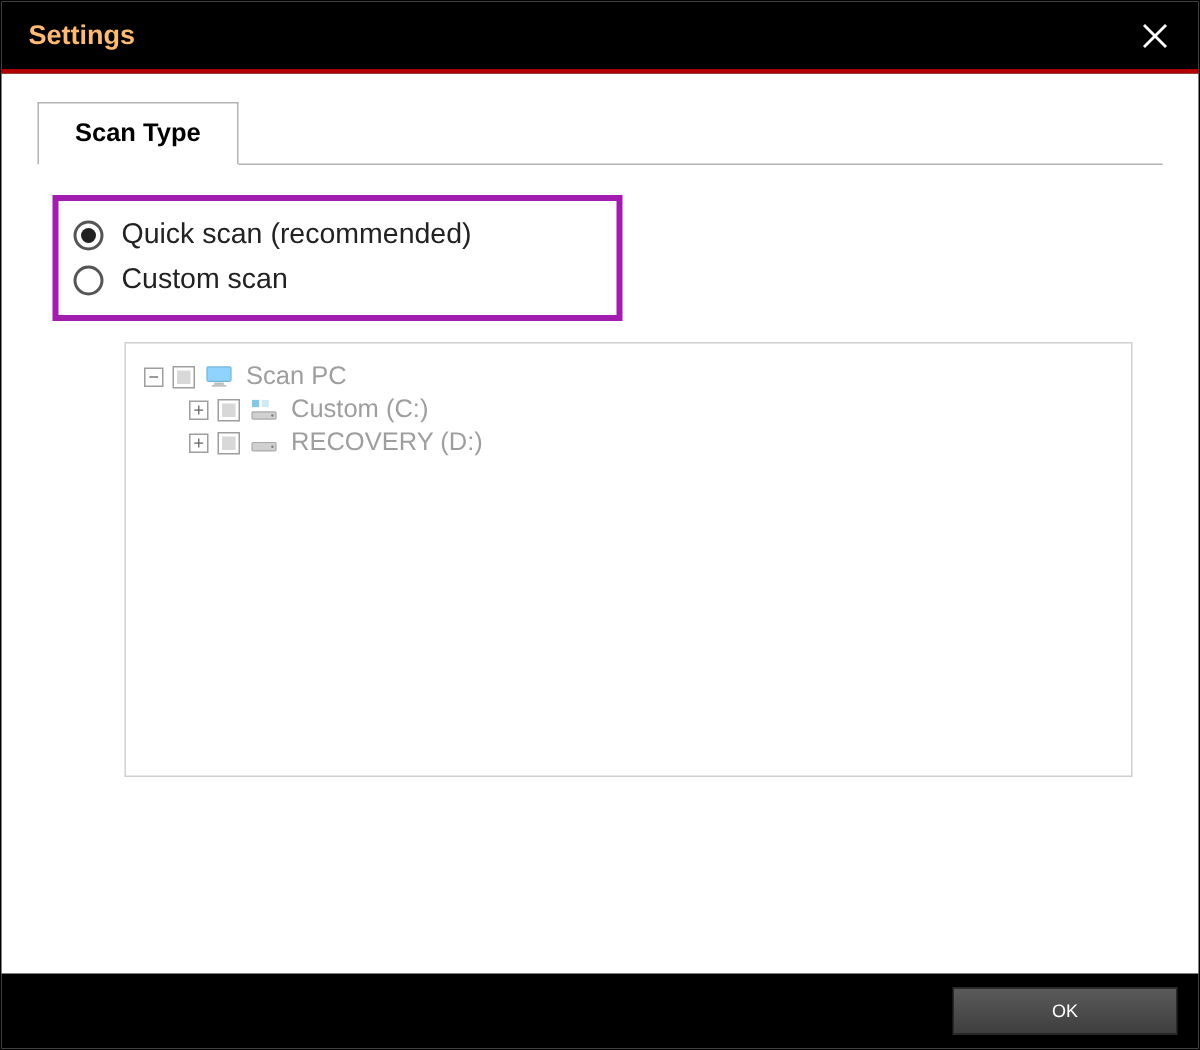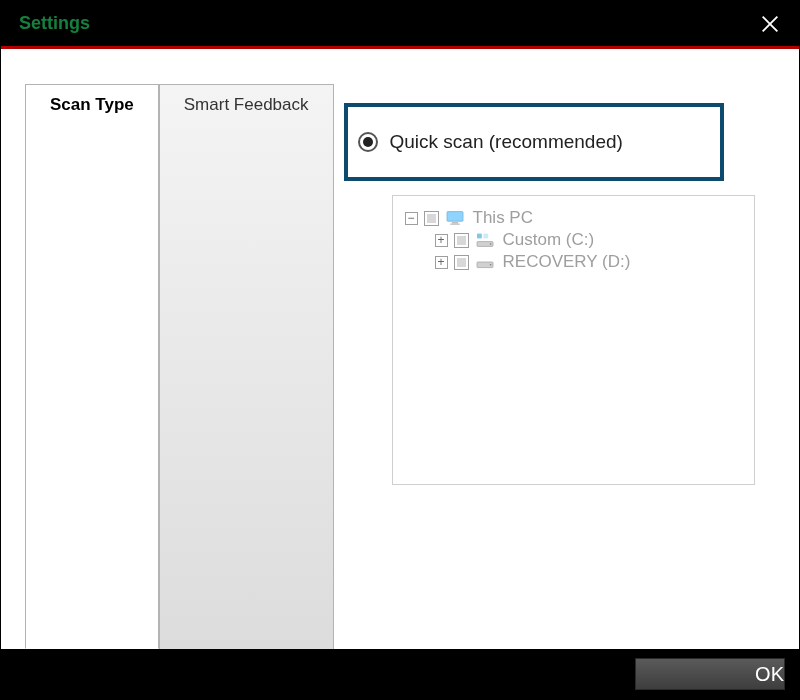--- a/index.html
+++ b/index.html
@@ -15,43 +15,43 @@
   .window {
     width: 800px;
     height: 700px;
     border: 1px solid #000;
     display: flex;
     flex-direction: column;
     background: #fff;
   }
   .titlebar {
     background: #000;
-    color: #15803d;
+    color: #fdba74;
     height: 48px;
     display: flex;
     align-items: center;
     padding: 0 18px;
     font-size: 18px;
     font-weight: bold;
     border-bottom: 3px solid #b00000;
     justify-content: space-between;
   }
   .close-icon {
     width: 22px;
     height: 22px;
     stroke: #fff;
     stroke-width: 2;
     cursor: pointer;
   }
   .content {
     flex: 1;
     padding: 18px 24px 0 24px;
     display: flex;
+    flex-direction: column;
     position: relative;
-    margin-top: 16px;
   }
   .tabs {
     display: flex;
     border-bottom: 1px solid #b3b3b3;
   }
   .tab {
     padding: 10px 24px;
     font-size: 17px;
     border: 1px solid #b3b3b3;
     border-bottom: none;
@@ -66,22 +66,22 @@
     background: #fff;
     font-weight: bold;
     border-bottom: 1px solid #fff;
     color: #000;
   }
   .tab-panel {
     flex: 1;
     padding: 20px 10px 10px 10px;
   }
   .radio-group {
-    border: 4px solid #0c4a6e;
-    padding: 16px 10px;
+    border: 4px solid #a21caf;
+    padding: 4px 10px;
     width: 380px;
     margin-bottom: 14px;
   }
   .radio-row {
     display: flex;
     align-items: center;
     margin: 8px 0;
     cursor: pointer;
   }
   .radio-outer {
@@ -170,25 +170,25 @@
     align-items: center;
     padding: 0 14px;
     gap: 10px;
   }
   .btn {
     min-width: 150px;
     height: 32px;
     background: linear-gradient(#5a5a5a, #3e3e3e);
     color: #fff;
     border: 1px solid #2a2a2a;
-    font-size: 20px;
-    cursor: pointer;
-    display: flex;
-    align-items: center;
-    justify-content: flex-end;
+    font-size: 12px;
+    cursor: pointer;
+    display: flex;
+    align-items: center;
+    justify-content: center;
   }
 </style>
 </head>
 <body>
 
 <div class="window">
 
   <div class="titlebar">
     <span>Settings</span>
     <svg class="close-icon" viewBox="0 0 24 24">
@@ -196,51 +196,52 @@
       <line x1="20" y1="4" x2="4" y2="20"></line>
     </svg>
   </div>
 
   <div class="content">
 
     <div class="tabs">
       <div class="tab active">
         <span>Scan Type</span>
       </div>
-      <div class="tab">
-        <span>Smart Feedback</span>
-      </div>
     </div>
 
     <div class="tab-panel">
 
       <div class="radio-group">
 
         <div class="radio-row" data-checked="true">
           <span class="radio-outer">
               <span class="radio-inner"></span>
             </span>
           <span class="radio-label">Quick scan (recommended)</span>
         </div>
 
 
+        <div class="radio-row" data-checked="false">
+          <span class="radio-outer"></span>
+          <span class="radio-label">Custom scan</span>
+        </div>
 
       </div>
 
       <div class="tree-panel">
 
         <div class="tree-row">
           <span class="expander">−</span>
           <span class="checkbox-tri"></span>
           <svg class="monitor-icon" viewBox="0 0 24 20">
             <rect x="2" y="2" width="20" height="12" rx="1" fill="#8fd3ff" stroke="#74b4d8"></rect>
             <rect x="8" y="15" width="8" height="2" fill="#bfbfbf"></rect>
             <rect x="6" y="17" width="12" height="1.5" fill="#bfbfbf"></rect>
           </svg>
-          <span class="tree-label">This PC</span>
+          <span class="tree-label">Scan PC</span>
         </div>
 
         <div class="tree-row level1">
           <span class="expander">+</span>
           <span class="checkbox-tri"></span>
           <svg class="drive-icon" viewBox="0 0 24 20">
             <rect x="2" y="2" width="6" height="6" fill="#7fc8e8"></rect>
             <rect x="10" y="2" width="6" height="6" fill="#cfeaf5"></rect>
             <rect x="2" y="12" width="20" height="6" rx="1" fill="#d0d0d0" stroke="#a8a8a8"></rect>
             <circle cx="19" cy="15" r="1" fill="#7a7a7a"></circle>

